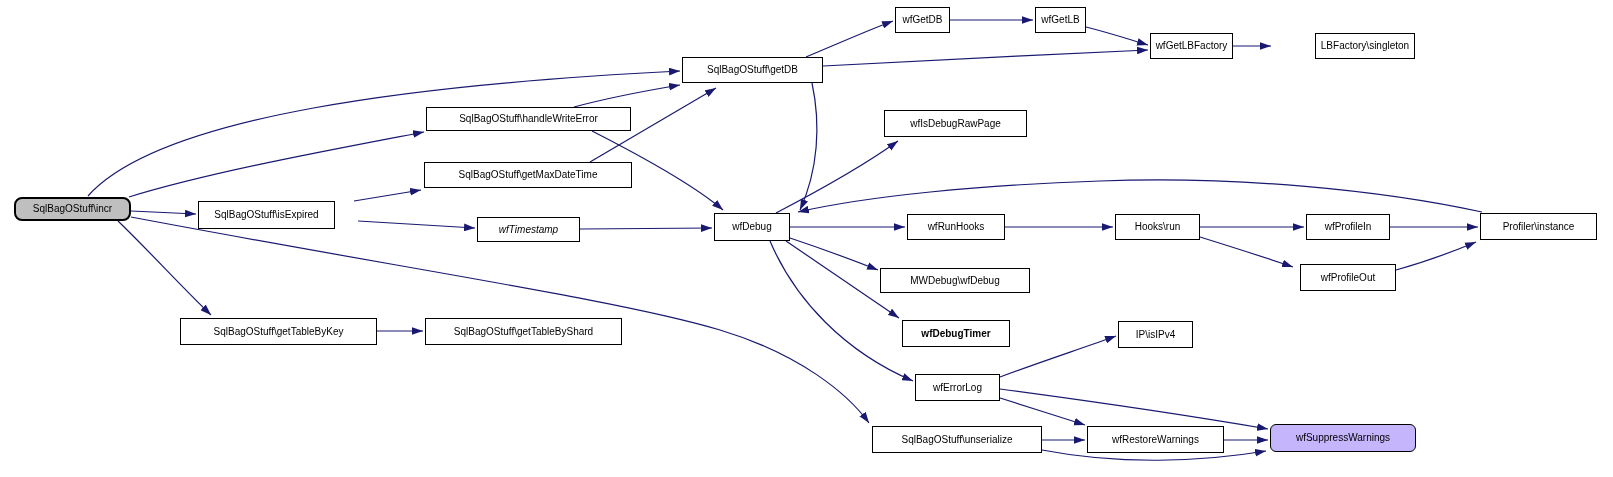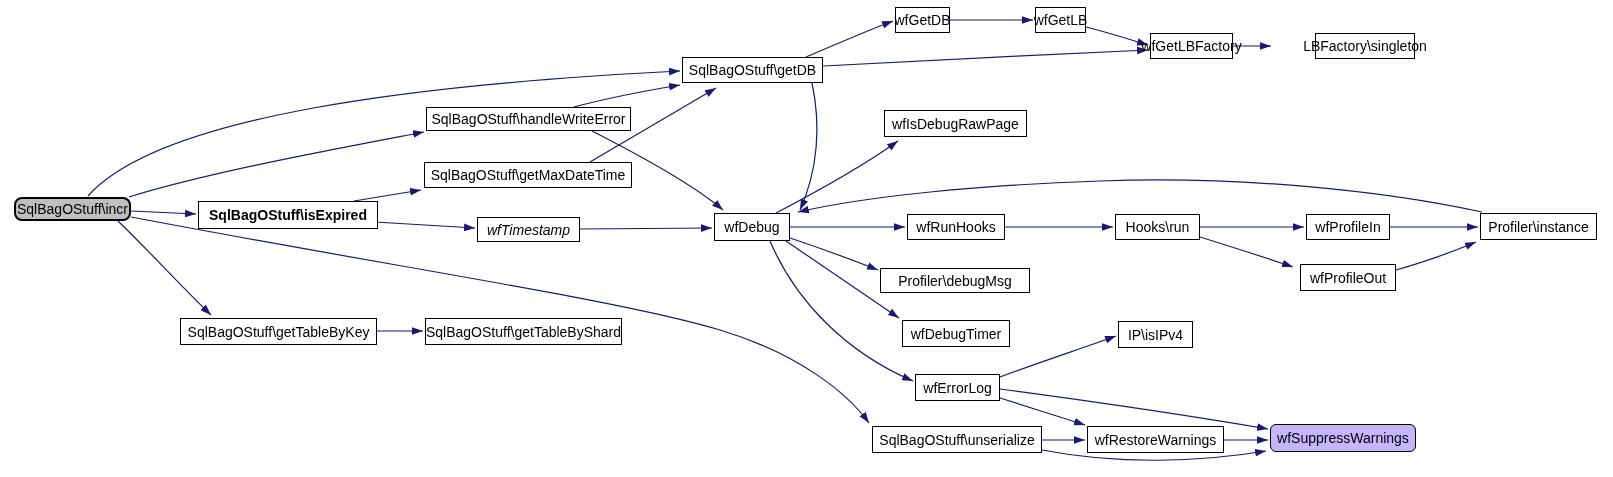--- a/index.html
+++ b/index.html
@@ -19,21 +19,21 @@
   #edge-layer path.edge {
     fill: none;
     stroke-width: 1.2px;
   }
   .node {
     position: absolute;
     box-sizing: border-box;
     border: 1px solid #000000;
     background: #ffffff;
     color: #000000;
-    font-size: 14px;
+    font-size: 10px;
     line-height: 1;
     display: flex;
     align-items: center;
     justify-content: center;
     white-space: nowrap;
     cursor: pointer;
   }
   .node.root {
     border-width: 2px;
     cursor: default;
@@ -82,39 +82,39 @@
         <path d="M 1000,377 C 1040,362 1080,349 1116,336" class="edge" stroke="#191970" marker-end="url(#arrowhead)"></path>
         <path d="M 1000,389 C 1090,401 1180,414 1268,429" class="edge" stroke="#191970" marker-end="url(#arrowhead)"></path>
         <path d="M 1000,398 C 1028,407 1057,416 1085,425" class="edge" stroke="#191970" marker-end="url(#arrowhead)"></path>
         <path d="M 1042,440 L 1085,440" class="edge" stroke="#191970" marker-end="url(#arrowhead)"></path>
         <path d="M 1042,450 C 1120,465 1200,462 1266,451" class="edge" stroke="#191970" marker-end="url(#arrowhead)"></path>
         <path d="M 1224,440 L 1268,440" class="edge" stroke="#191970" marker-end="url(#arrowhead)"></path>
       </g>
   </svg>
   <div id="node-layer">
       <div class="node root" style="left: 14px; top: 197px; width: 117px; height: 24px; background: rgb(191, 191, 191); border-color: rgb(0, 0, 0); border-radius: 8px;">SqlBagOStuff\incr</div>
-      <div class="node" style="left: 198px; top: 201px; width: 180px; height: 28px; background: rgb(255, 255, 255); border-color: rgb(0, 0, 0); font-weight: bold;">SqlBagOStuff\isExpired</div>
+      <div class="node" style="left: 198px; top: 201px; width: 137px; height: 28px; background: rgb(255, 255, 255); border-color: rgb(0, 0, 0);">SqlBagOStuff\isExpired</div>
       <div class="node" style="left: 426px; top: 107px; width: 205px; height: 24px; background: rgb(255, 255, 255); border-color: rgb(0, 0, 0);">SqlBagOStuff\handleWriteError</div>
       <div class="node" style="left: 424px; top: 162px; width: 208px; height: 26px; background: rgb(255, 255, 255); border-color: rgb(0, 0, 0);">SqlBagOStuff\getMaxDateTime</div>
       <div class="node" style="left: 477px; top: 217px; width: 103px; height: 25px; background: rgb(255, 255, 255); border-color: rgb(0, 0, 0); font-style: italic;">wfTimestamp</div>
       <div class="node" style="left: 180px; top: 318px; width: 197px; height: 27px; background: rgb(255, 255, 255); border-color: rgb(0, 0, 0);">SqlBagOStuff\getTableByKey</div>
       <div class="node" style="left: 425px; top: 318px; width: 197px; height: 27px; background: rgb(255, 255, 255); border-color: rgb(0, 0, 0);">SqlBagOStuff\getTableByShard</div>
       <div class="node" style="left: 682px; top: 57px; width: 141px; height: 26px; background: rgb(255, 255, 255); border-color: rgb(0, 0, 0);">SqlBagOStuff\getDB</div>
       <div class="node" style="left: 714px; top: 213px; width: 76px; height: 28px; background: rgb(255, 255, 255); border-color: rgb(0, 0, 0);">wfDebug</div>
       <div class="node" style="left: 895px; top: 7px; width: 55px; height: 26px; background: rgb(255, 255, 255); border-color: rgb(0, 0, 0);">wfGetDB</div>
       <div class="node" style="left: 1035px; top: 7px; width: 51px; height: 26px; background: rgb(255, 255, 255); border-color: rgb(0, 0, 0);">wfGetLB</div>
       <div class="node" style="left: 1150px; top: 33px; width: 83px; height: 26px; background: rgb(255, 255, 255); border-color: rgb(0, 0, 0);">wfGetLBFactory</div>
       <div class="node" style="left: 1273px; top: 33px; width: 100px; height: 26px; background: rgb(255, 255, 255); border-color: rgb(0, 0, 0); margin-left: 42px;">LBFactory\singleton</div>
       <div class="node" style="left: 884px; top: 110px; width: 143px; height: 27px; background: rgb(255, 255, 255); border-color: rgb(0, 0, 0);">wfIsDebugRawPage</div>
       <div class="node" style="left: 907px; top: 214px; width: 98px; height: 26px; background: rgb(255, 255, 255); border-color: rgb(0, 0, 0);">wfRunHooks</div>
       <div class="node" style="left: 1115px; top: 214px; width: 85px; height: 26px; background: rgb(255, 255, 255); border-color: rgb(0, 0, 0);">Hooks\run</div>
       <div class="node" style="left: 1306px; top: 214px; width: 84px; height: 26px; background: rgb(255, 255, 255); border-color: rgb(0, 0, 0);">wfProfileIn</div>
       <div class="node" style="left: 1300px; top: 264px; width: 96px; height: 27px; background: rgb(255, 255, 255); border-color: rgb(0, 0, 0);">wfProfileOut</div>
       <div class="node" style="left: 1480px; top: 213px; width: 117px; height: 27px; background: rgb(255, 255, 255); border-color: rgb(0, 0, 0);">Profiler\instance</div>
-      <div class="node" style="left: 880px; top: 268px; width: 150px; height: 25px; background: rgb(255, 255, 255); border-color: rgb(0, 0, 0);">Profiler\debugMsg</div>
-      <div class="node" style="left: 902px; top: 320px; width: 108px; height: 27px; background: rgb(255, 255, 255); border-color: rgb(0, 0, 0);">wfDebugTimer</div>
+      <div class="node" style="left: 880px; top: 268px; width: 150px; height: 25px; background: rgb(255, 255, 255); border-color: rgb(0, 0, 0);">MWDebug\wfDebug</div>
+      <div class="node" style="left: 902px; top: 320px; width: 108px; height: 27px; background: rgb(255, 255, 255); border-color: rgb(0, 0, 0); font-weight: bold;">wfDebugTimer</div>
       <div class="node" style="left: 915px; top: 374px; width: 85px; height: 27px; background: rgb(255, 255, 255); border-color: rgb(0, 0, 0);">wfErrorLog</div>
       <div class="node" style="left: 1118px; top: 321px; width: 75px; height: 27px; background: rgb(255, 255, 255); border-color: rgb(0, 0, 0);">IP\isIPv4</div>
       <div class="node" style="left: 872px; top: 426px; width: 170px; height: 27px; background: rgb(255, 255, 255); border-color: rgb(0, 0, 0);">SqlBagOStuff\unserialize</div>
       <div class="node" style="left: 1087px; top: 426px; width: 137px; height: 27px; background: rgb(255, 255, 255); border-color: rgb(0, 0, 0);">wfRestoreWarnings</div>
       <div class="node" style="left: 1270px; top: 424px; width: 146px; height: 28px; background: #c4b5fd; border-color: rgb(0, 0, 0); border-radius: 6px;">wfSuppressWarnings</div>
     </div>
 </div>
 
 </body></html>

